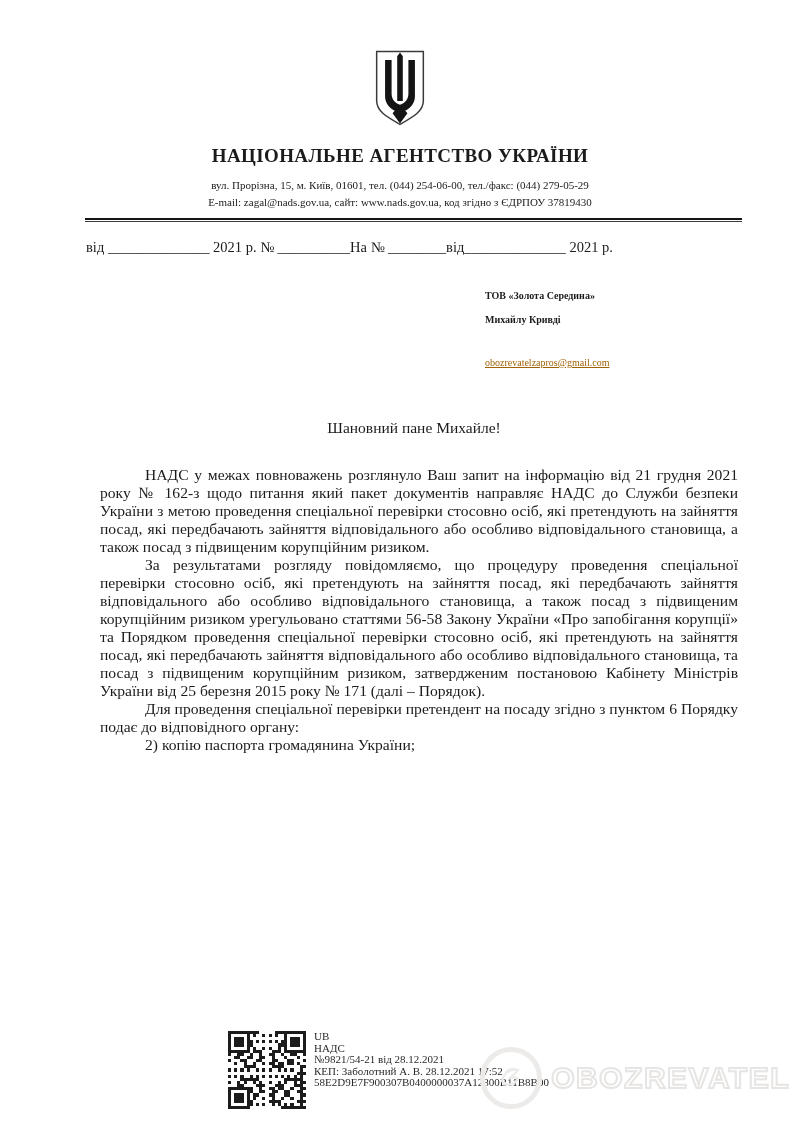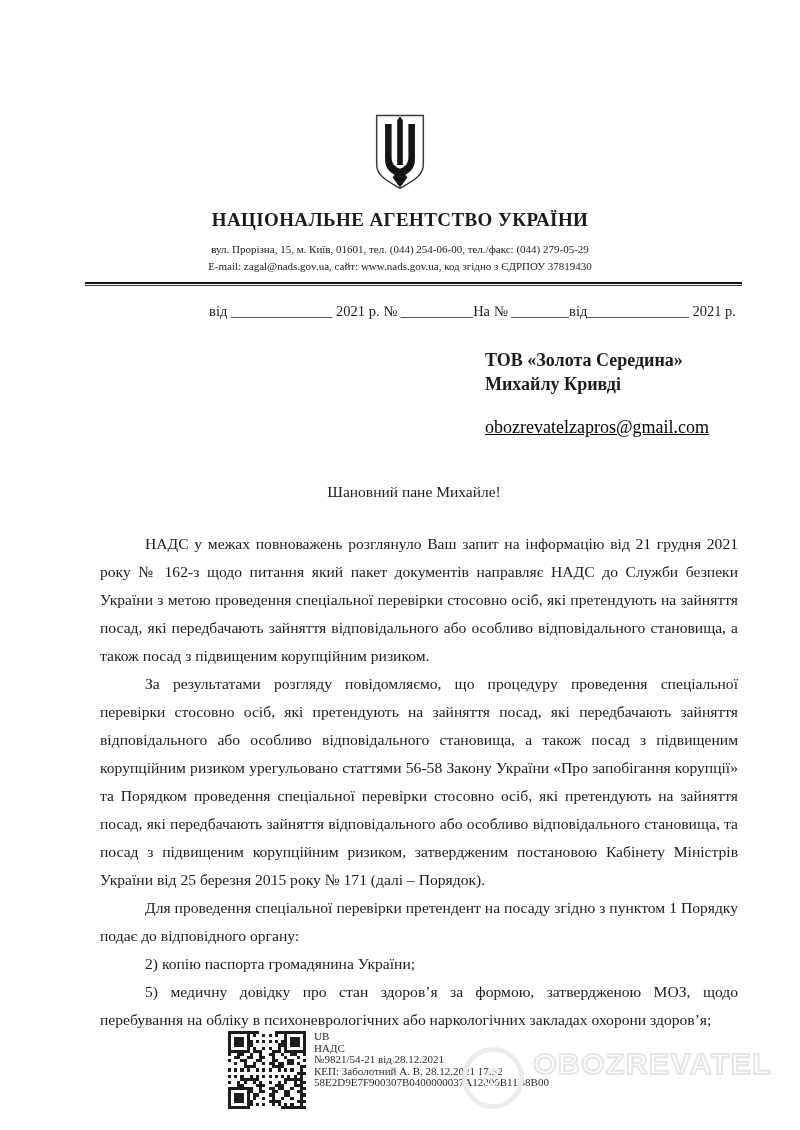--- a/index.html
+++ b/index.html
@@ -2,68 +2,68 @@
 <html><head>
 <meta charset="utf-8">
 <style>
   html,body { margin:0; padding:0; background:#ffffff; }
   .page {
     width:800px; height:1130px; position:relative; overflow:hidden;
     background:#ffffff; color:#1b1b1b;
     font-family:"Liberation Serif", "DejaVu Serif", serif;
   }
   
-  .header { text-align:center; padding-top:64px;margin-top:48px; }
+  .header { text-align:center; padding-top:48px; }
   .emblem-wrap { display:flex; justify-content:center; }
   .org-name {
     margin-top:12px; font-weight:bold; font-size:19px; line-height:24px;
     letter-spacing:0.4px;
   }
   .address {
     margin-top:9px; font-size:11px; line-height:17px;
   }
   .rule {
     margin:7px 58px 0 85px; border-top:2.5px solid #151515;
     border-bottom:1px solid #3a3a3a; height:1px;
   }
   
   .ref-row {
-    display:flex; justify-content:flex-end;
+    display:flex; justify-content:flex-start;
     margin:17px 64px 16px 86px; font-size:14.5px;
   }
   
-  .recipient { margin:28px 0 0 485px; font-size:18px; line-height:24px; }
+  .recipient { margin:28px 0 0 485px; font-size:10px; line-height:24px; }
   .recipient .name { font-weight:bold; }
   .recipient .email-row { margin-top:19px; }
   .recipient a {
-    color:#000000; text-decoration:underline; cursor:pointer;
+    color:#a16207; text-decoration:underline; cursor:pointer;
   }
   
   .salutation { margin-top:44px; text-align:center; font-size:15.5px;margin-left:28px; }
   .body-text {
-    margin:29px 62px 0 100px; font-size:15.6px; line-height:28px;
+    margin:29px 62px 0 100px; font-size:15.6px; line-height:18px;
     text-align:justify;
   }
   .body-text p { margin:0; text-indent:45px; }
   
   .stamp {
     position:absolute; left:228px; top:1031px;
     display:flex; gap:8px; align-items:flex-start;
   }
   .qr {
     width:78px; height:78px;
     display:grid; grid-template-columns:repeat(25,1fr);
     grid-template-rows:repeat(25,1fr);
   }
   .qr .m { background:#1c1c1c; }
   .stamp-text { font-size:11px; line-height:11.6px; color:#2a2a2a; white-space:nowrap; }
   
   .watermark {
-    position:absolute; right:28px; top:1047px;
-    display:flex; gap:9px;
+    position:absolute; right:10px; top:1047px;
+    display:flex; align-items:center; gap:9px;
     color:#edebe9; user-select:none;
   }
   .wm-circle {
     width:52px; height:52px; border-radius:50%;
     border:5px solid #edebe9; display:flex; align-items:center; justify-content:center;
   }
   .wm-text {
     font-family:"Liberation Sans", "DejaVu Sans", sans-serif;
     font-weight:800; font-size:30px; letter-spacing:1.5px;
     color:#edebe9;
@@ -112,23 +112,22 @@
     <div class="email-row">
       <a>obozrevatelzapros@gmail.com</a>
     </div>
   </div>
 
   <div class="salutation">Шановний пане Михайле!</div>
 
   <div class="body-text">
     <p>НАДС у межах повноважень розглянуло Ваш запит на інформацію від 21 грудня 2021 року № 162-з щодо питання який пакет документів направляє НАДС до Служби безпеки України з метою проведення спеціальної перевірки стосовно осіб, які претендують на зайняття посад, які передбачають зайняття відповідального або особливо відповідального становища, а також посад з підвищеним корупційним ризиком.</p>
     <p>За результатами розгляду повідомляємо, що процедуру проведення спеціальної перевірки стосовно осіб, які претендують на зайняття посад, які передбачають зайняття відповідального або особливо відповідального становища, а також посад з підвищеним корупційним ризиком урегульовано статтями 56-58 Закону України «Про запобігання корупції» та Порядком проведення спеціальної перевірки стосовно осіб, які претендують на зайняття посад, які передбачають зайняття відповідального або особливо відповідального становища, та посад з підвищеним корупційним ризиком, затвердженим постановою Кабінету Міністрів України від 25 березня 2015 року № 171 (далі – Порядок).</p>
-    <p>Для проведення спеціальної перевірки претендент на посаду згідно з пунктом 1 Порядку подає до відповідного органу:</p>
+    <p>Для проведення спеціальної перевірки претендент на посаду згідно з пунктом 6 Порядку подає до відповідного органу:</p>
     <p>2) копію паспорта громадянина України;</p>
-    <p>5) медичну довідку про стан здоров’я за формою, затвердженою МОЗ, щодо перебування на обліку в психоневрологічних або наркологічних закладах охорони здоров’я;</p>
   </div>
 
   <div class="stamp">
     <div class="qr" id="qr">
         <div class="m"></div>
         <div class="m"></div>
         <div class="m"></div>
         <div class="m"></div>
         <div class="m"></div>
         <div class="m"></div>

